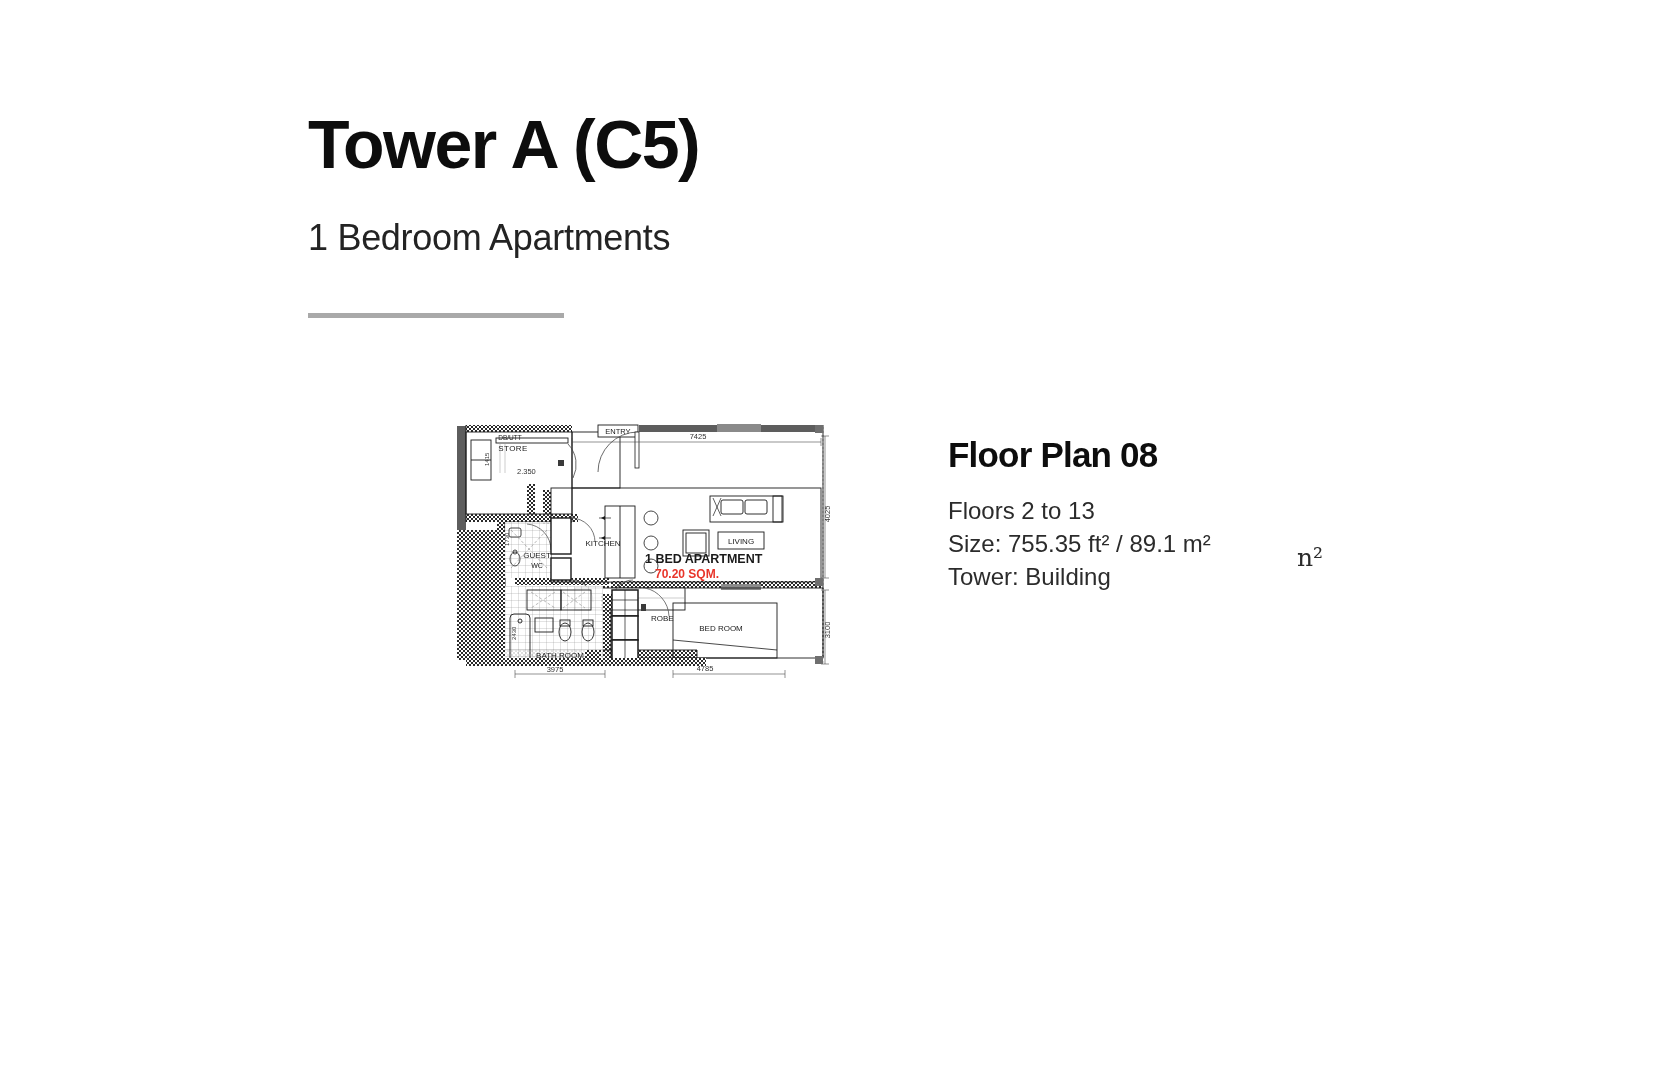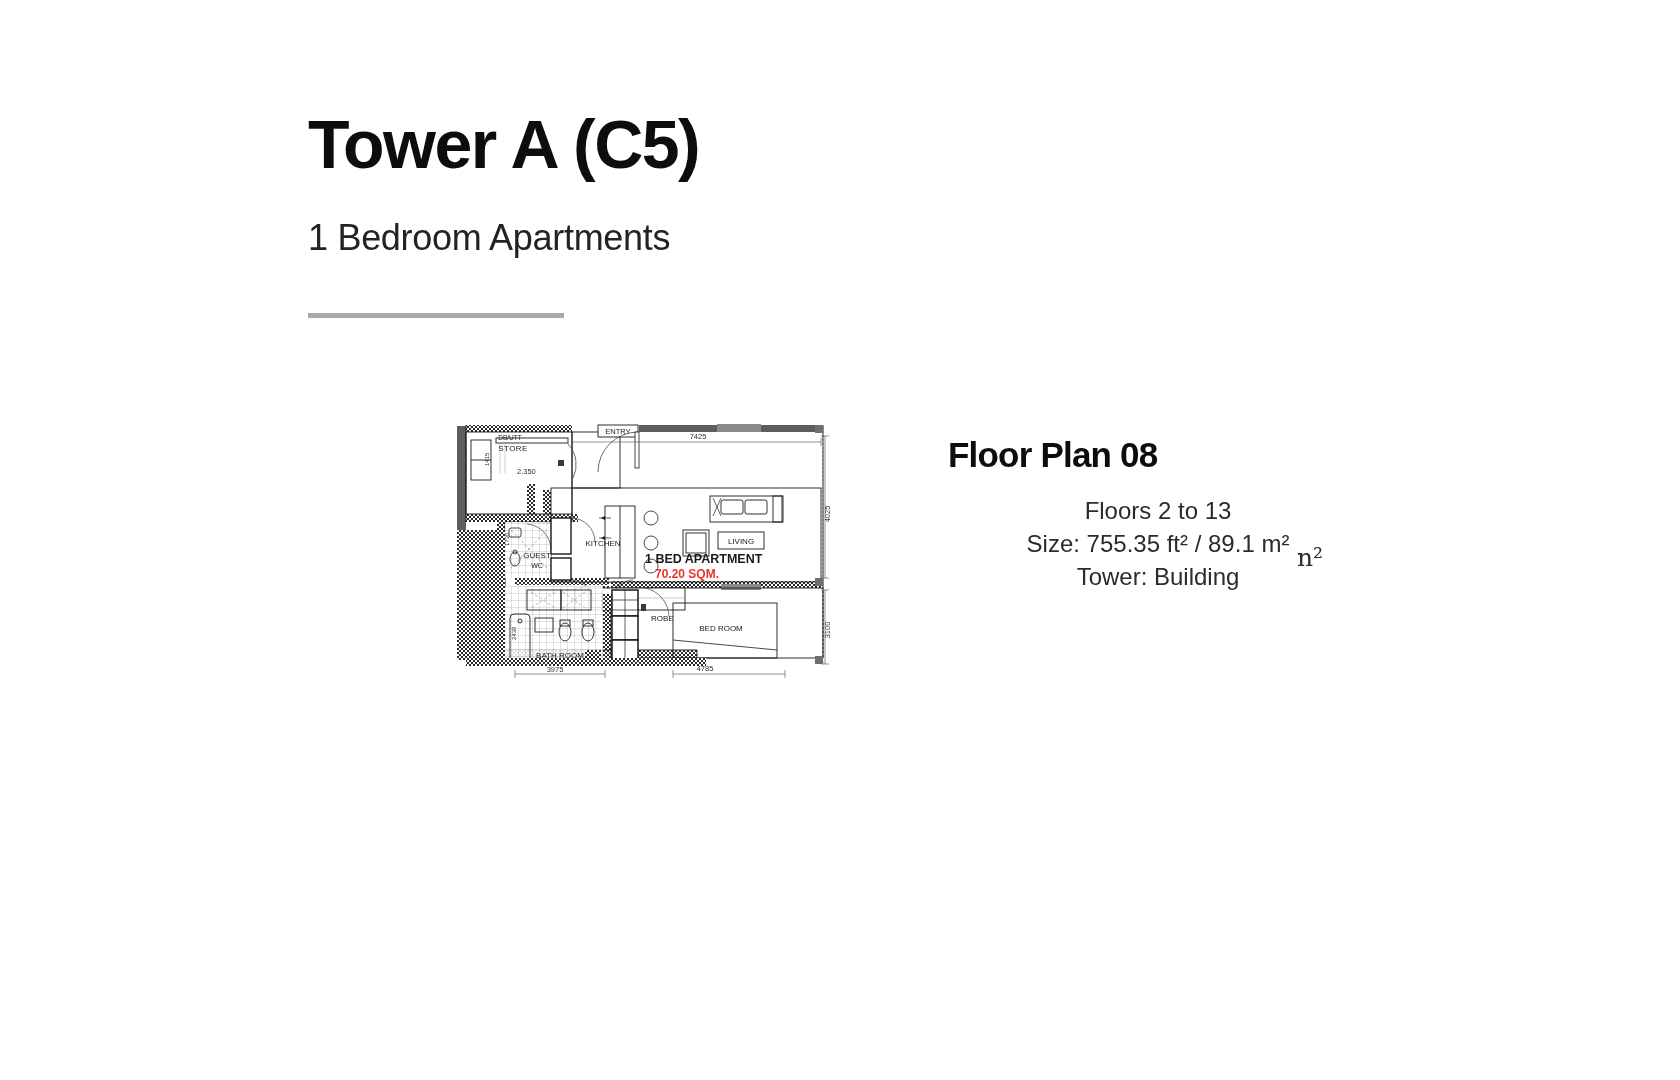--- a/index.html
+++ b/index.html
@@ -34,21 +34,21 @@
     width:382px;height:270px;
   }
   .plan svg{display:block;width:382px;height:270px;}
 
   
   .info{position:absolute;left:900px;top:437px;width:420px;margin-left:48px;}
   .info-title{
     font-size:35px;font-weight:bold;color:#0d0d0d;
     letter-spacing:-0.8px;margin:0;line-height:1.0;
   }
-  .info-list{list-style:none;margin:0;padding:0;padding-top:22px;text-align:center;}
+  .info-list{list-style:none;margin:0;padding:0;padding-top:22px;}
   .info-list li{
     font-size:24px;color:#2b2b2b;line-height:1.38;
     font-weight:400;white-space:nowrap;
   }
   .stray-glyph{
     position:absolute;left:1297px;top:543px;
     font-family:"DejaVu Serif", serif;
     font-size:25px;color:#2b2b2b;
   }
 </style>

